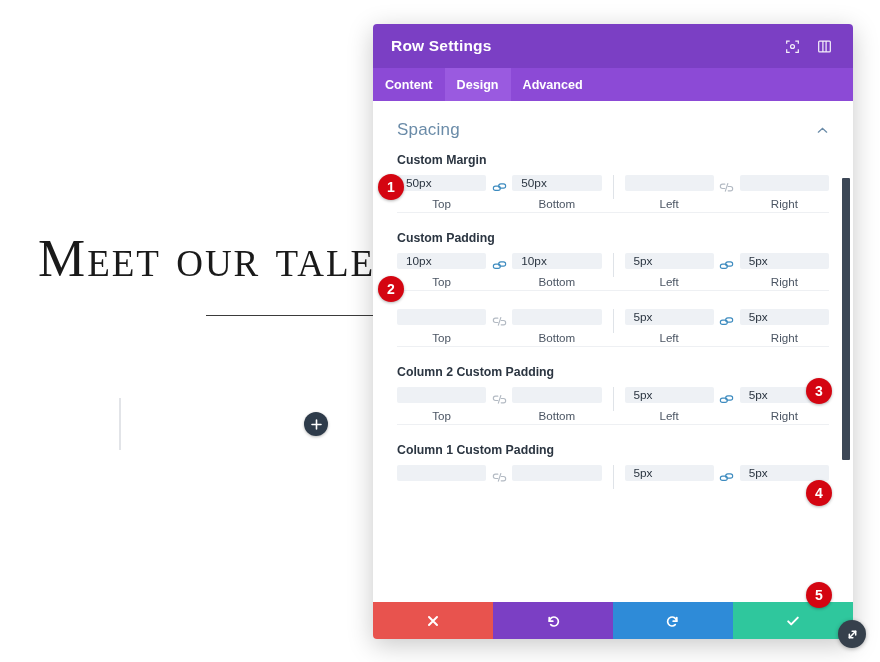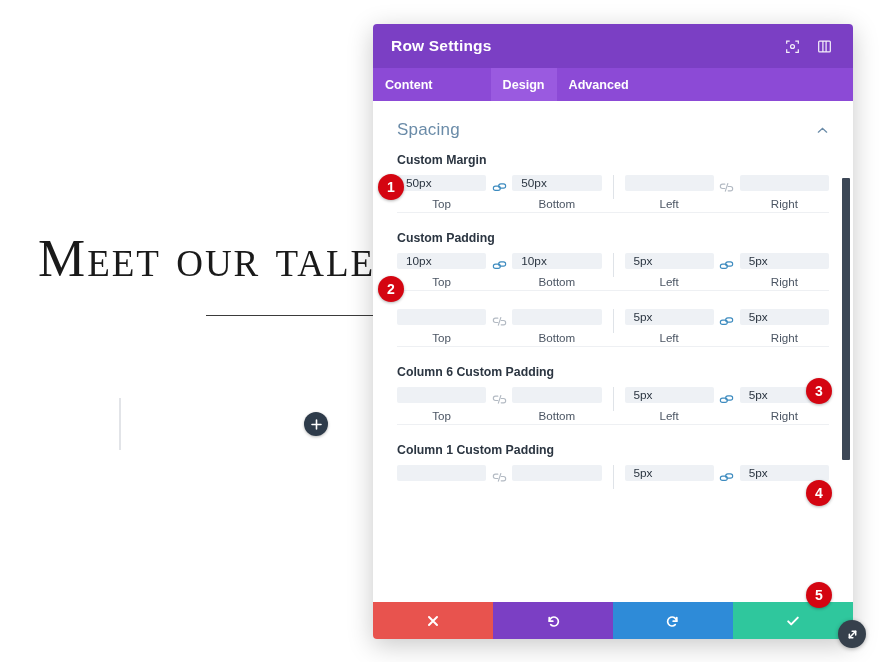--- a/index.html
+++ b/index.html
@@ -126,21 +126,21 @@
     padding: 0 12px;
     height: 100%;
     display: flex;
     align-items: center;
     color: #ffffff;
     font-size: 12.6px;
     font-weight: bold;
     cursor: pointer;
     white-space: nowrap;
   }
-  .tab.active { background: #9a5ae0; margin-left: 46px; }
+  .tab.active { background: #9a5ae0; }
 
   
   #modal-body {
     flex: 1 1 auto;
     position: relative;
     overflow: hidden;
     background: #ffffff;
   }
   #modal-scroll {
     position: absolute;
@@ -450,21 +450,21 @@
                   </svg>
                 </div>
                 <div class="field-cell">
                   <input class="field-input" type="text" value="5px" style="">
                   <div class="field-sublabel">Right</div>
                 </div>
               </div>
             </div>
           </div>
           <div class="field-group divided">
-            <div class="field-label">Column 6 Custom Padding</div>
+            <div class="field-label">Column 2 Custom Padding</div>
             <div class="quad-row">
               <div class="quad-half">
                 <div class="field-cell">
                   <input class="field-input" type="text" style="">
                   <div class="field-sublabel">Top</div>
                 </div>
                 <div class="link-toggle unlinked">
                   <svg width="15" height="15" viewBox="0 0 18 18" fill="none" stroke="currentColor" stroke-width="1.35" stroke-linecap="round" stroke-linejoin="round">
                     <path d="M7.0 5.0H4.2a2.6 2.6 0 0 0 0 5.2H7.0"></path>
                     <path d="M11.0 7.8h2.8a2.6 2.6 0 0 1 0 5.2H11.0"></path>

